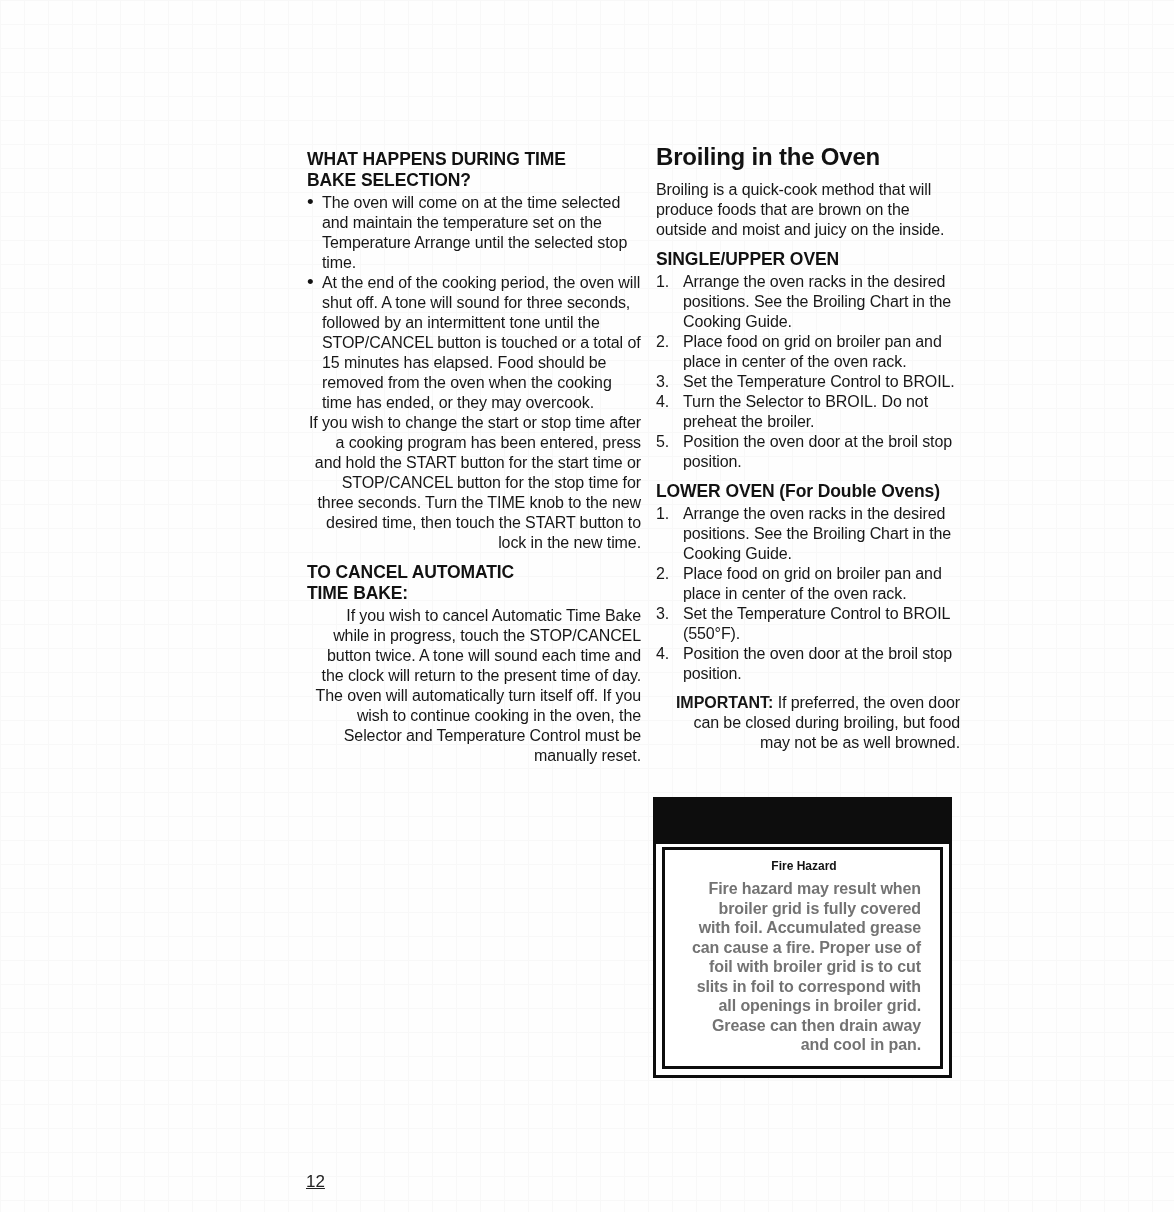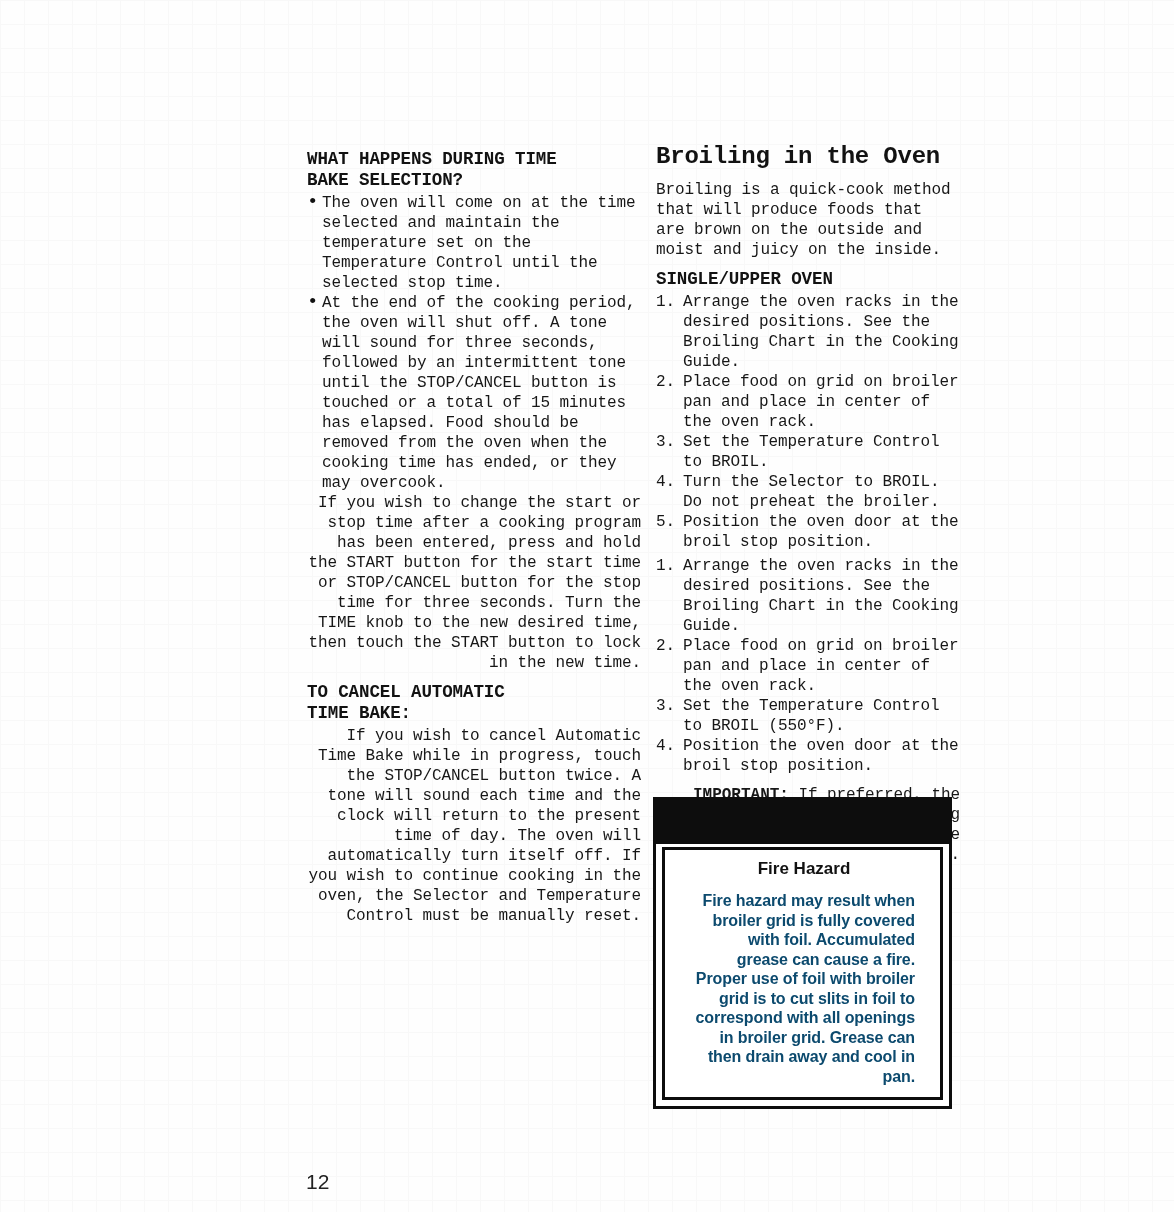--- a/index.html
+++ b/index.html
@@ -13,21 +13,21 @@
       linear-gradient(#f8f8f8 1px, transparent 1px),
       linear-gradient(90deg, #f8f8f8 1px, transparent 1px);
     background-size: 24px 24px;
     font-family: "Liberation Sans", "DejaVu Sans", sans-serif;
     color: #171717;
     overflow: hidden;
     -webkit-font-smoothing: antialiased;
   }
   .page { position: absolute; inset: 0; }
 
-  .col { position: absolute; font-size: 16px; line-height: 20px; letter-spacing: -0.1px; font-family: Liberation Mono, monospace; }
+  .col { position: absolute; font-size: 16px; line-height: 20px; letter-spacing: -0.1px; }
   .col-left  { left: 307px; top: 149px; width: 334px; }
   .col-right { left: 656px; top: 144px; width: 304px; }
 
   .doc-title {
     font-size: 24px; line-height: 26px; font-weight: bold;
     letter-spacing: -0.2px; margin: 0 0 10px 0; color: #121212;
   }
   .heading {
     font-size: 17.5px; line-height: 21px; font-weight: bold;
     margin: 0 0 2px 0; color: #121212; letter-spacing: -0.1px;
@@ -61,45 +61,45 @@
     position: absolute; left: 653px; top: 797px; width: 299px;
     border: 3px solid #0d0d0d; background: #ffffff; box-sizing: border-box;
   }
   .fire-band { height: 44px; background: #0d0d0d; }
   .fire-inner {
     margin: 3px 6px 6px 6px;
     border: 3px solid #0d0d0d;
     padding: 9px 13px 11px 16px;
   }
   .fire-title {
-    text-align: center; font-weight: bold; font-size: 17px;
+    text-align: center; font-weight: bold; font-size: 12px;
     margin: 0 0 5px 0; color: #121212;
   }
   .fire-body {
     font-weight: bold; font-size: 16px; line-height: 19.5px;
-    margin: 12px; color: #0c4a6e; letter-spacing: -0.1px;
+    margin: 6px; color: #737373; letter-spacing: -0.1px;
   }
 
   .page-number {
     position: absolute; left: 306px; top: 1172px;
-    font-size: 21px; line-height: 20px; color: #222;
+    font-size: 17px; line-height: 20px; color: #222; text-decoration: underline;
   }
 </style>
 </head>
 <body>
 
 <div class="page">
 
   <div class="col col-left">
 
     <h3 class="heading w-wrap">WHAT HAPPENS DURING TIME BAKE SELECTION?</h3>
 
     <ul class="bullet-list">
 
-        <li><span>The oven will come on at the time selected and maintain the temperature set on the Temperature Control until the selected stop time.</span></li>
+        <li><span>The oven will come on at the time selected and maintain the temperature set on the Temperature Arrange until the selected stop time.</span></li>
 
         <li><span>At the end of the cooking period, the oven will shut off. A tone will sound for three seconds, followed by an intermittent tone until the STOP/CANCEL button is touched or a total of 15 minutes has elapsed. Food should be removed from the oven when the cooking time has ended, or they may overcook.</span></li>
       </ul>
 
 
     <div>
 
 
         <p><span>If you wish to change the start or stop time after a cooking program has been entered, press and hold the START button for the start time or STOP/CANCEL button for the stop time for three seconds. Turn the TIME knob to the new desired time, then touch the START button to lock in the new time.</span></p>
       </div>
@@ -127,20 +127,21 @@
 
         <li><span>Place food on grid on broiler pan and place in center of the oven rack.</span></li>
 
         <li><span>Set the Temperature Control to BROIL.</span></li>
 
         <li><span>Turn the Selector to BROIL. Do not preheat the broiler.</span></li>
 
         <li><span>Position the oven door at the broil stop position.</span></li>
       </ol>
 
+    <h3 class="heading mt">LOWER OVEN (For Double Ovens)</h3>
 
     <ol class="step-list">
 
         <li><span>Arrange the oven racks in the desired positions. See the Broiling Chart in the Cooking Guide.</span></li>
 
         <li><span>Place food on grid on broiler pan and place in center of the oven rack.</span></li>
 
         <li><span>Set the Temperature Control to BROIL (550°F).</span></li>
 
         <li><span>Position the oven door at the broil stop position.</span></li>

